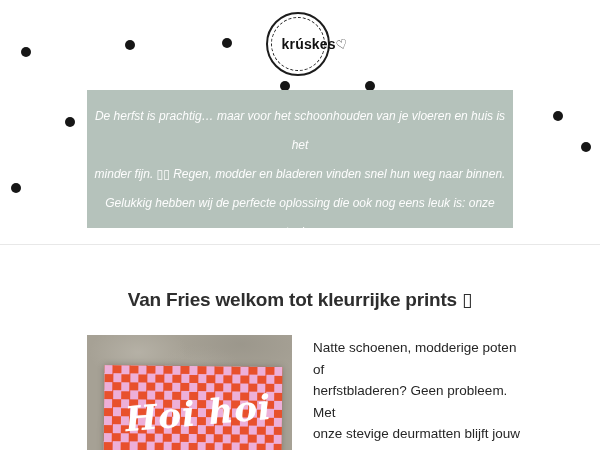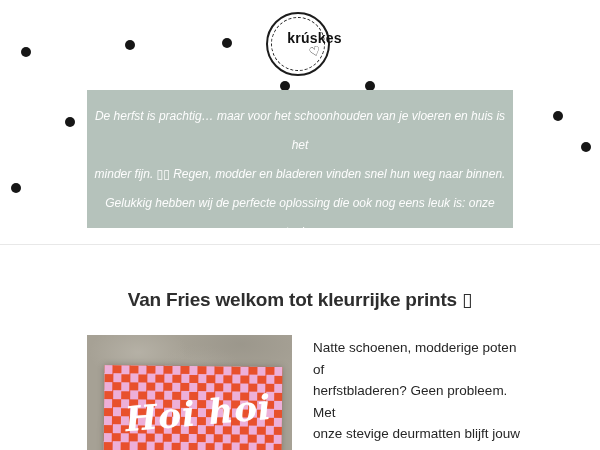--- a/index.html
+++ b/index.html
@@ -19,21 +19,21 @@
   .d6{left:365px;top:81px;}
   .d7{left:553px;top:111px;}
   .d8{left:11px;top:183px;}
   .d9{left:581px;top:142px;}
   .logo{
     position:absolute;left:266px;top:12px;width:64px;height:64px;z-index:3;
     background:#fff;border:2px solid #1c1c1c;border-radius:50%;box-sizing:border-box;
   }
   .logo-inner{
     position:absolute;inset:3px;border:1.5px dashed #1c1c1c;border-radius:50%;
-    display:flex;flex-direction:column;align-items:center;justify-content:center;padding-left:33px;
+    display:flex;align-items:center;justify-content:center;padding-left:33px;
   }
   .logo-text{font-size:14px;font-weight:600;color:#111;letter-spacing:.2px;line-height:15px;}
   .logo-heart{font-size:13px;color:#111;line-height:11px;transform:rotate(-18deg);}
   .green-box{
     position:absolute;left:87px;top:90px;width:426px;height:138px;z-index:2;
     background:var(--box-green,#b5c2bb);color:rgba(255,255,255,.97);
     text-align:center;box-sizing:border-box;padding-top:12px;
   }
   .green-box p{margin:0;font-size:12px;line-height:29px;white-space:pre-line;font-style:italic;}
   .green-cta{margin-top:21px !important;}

